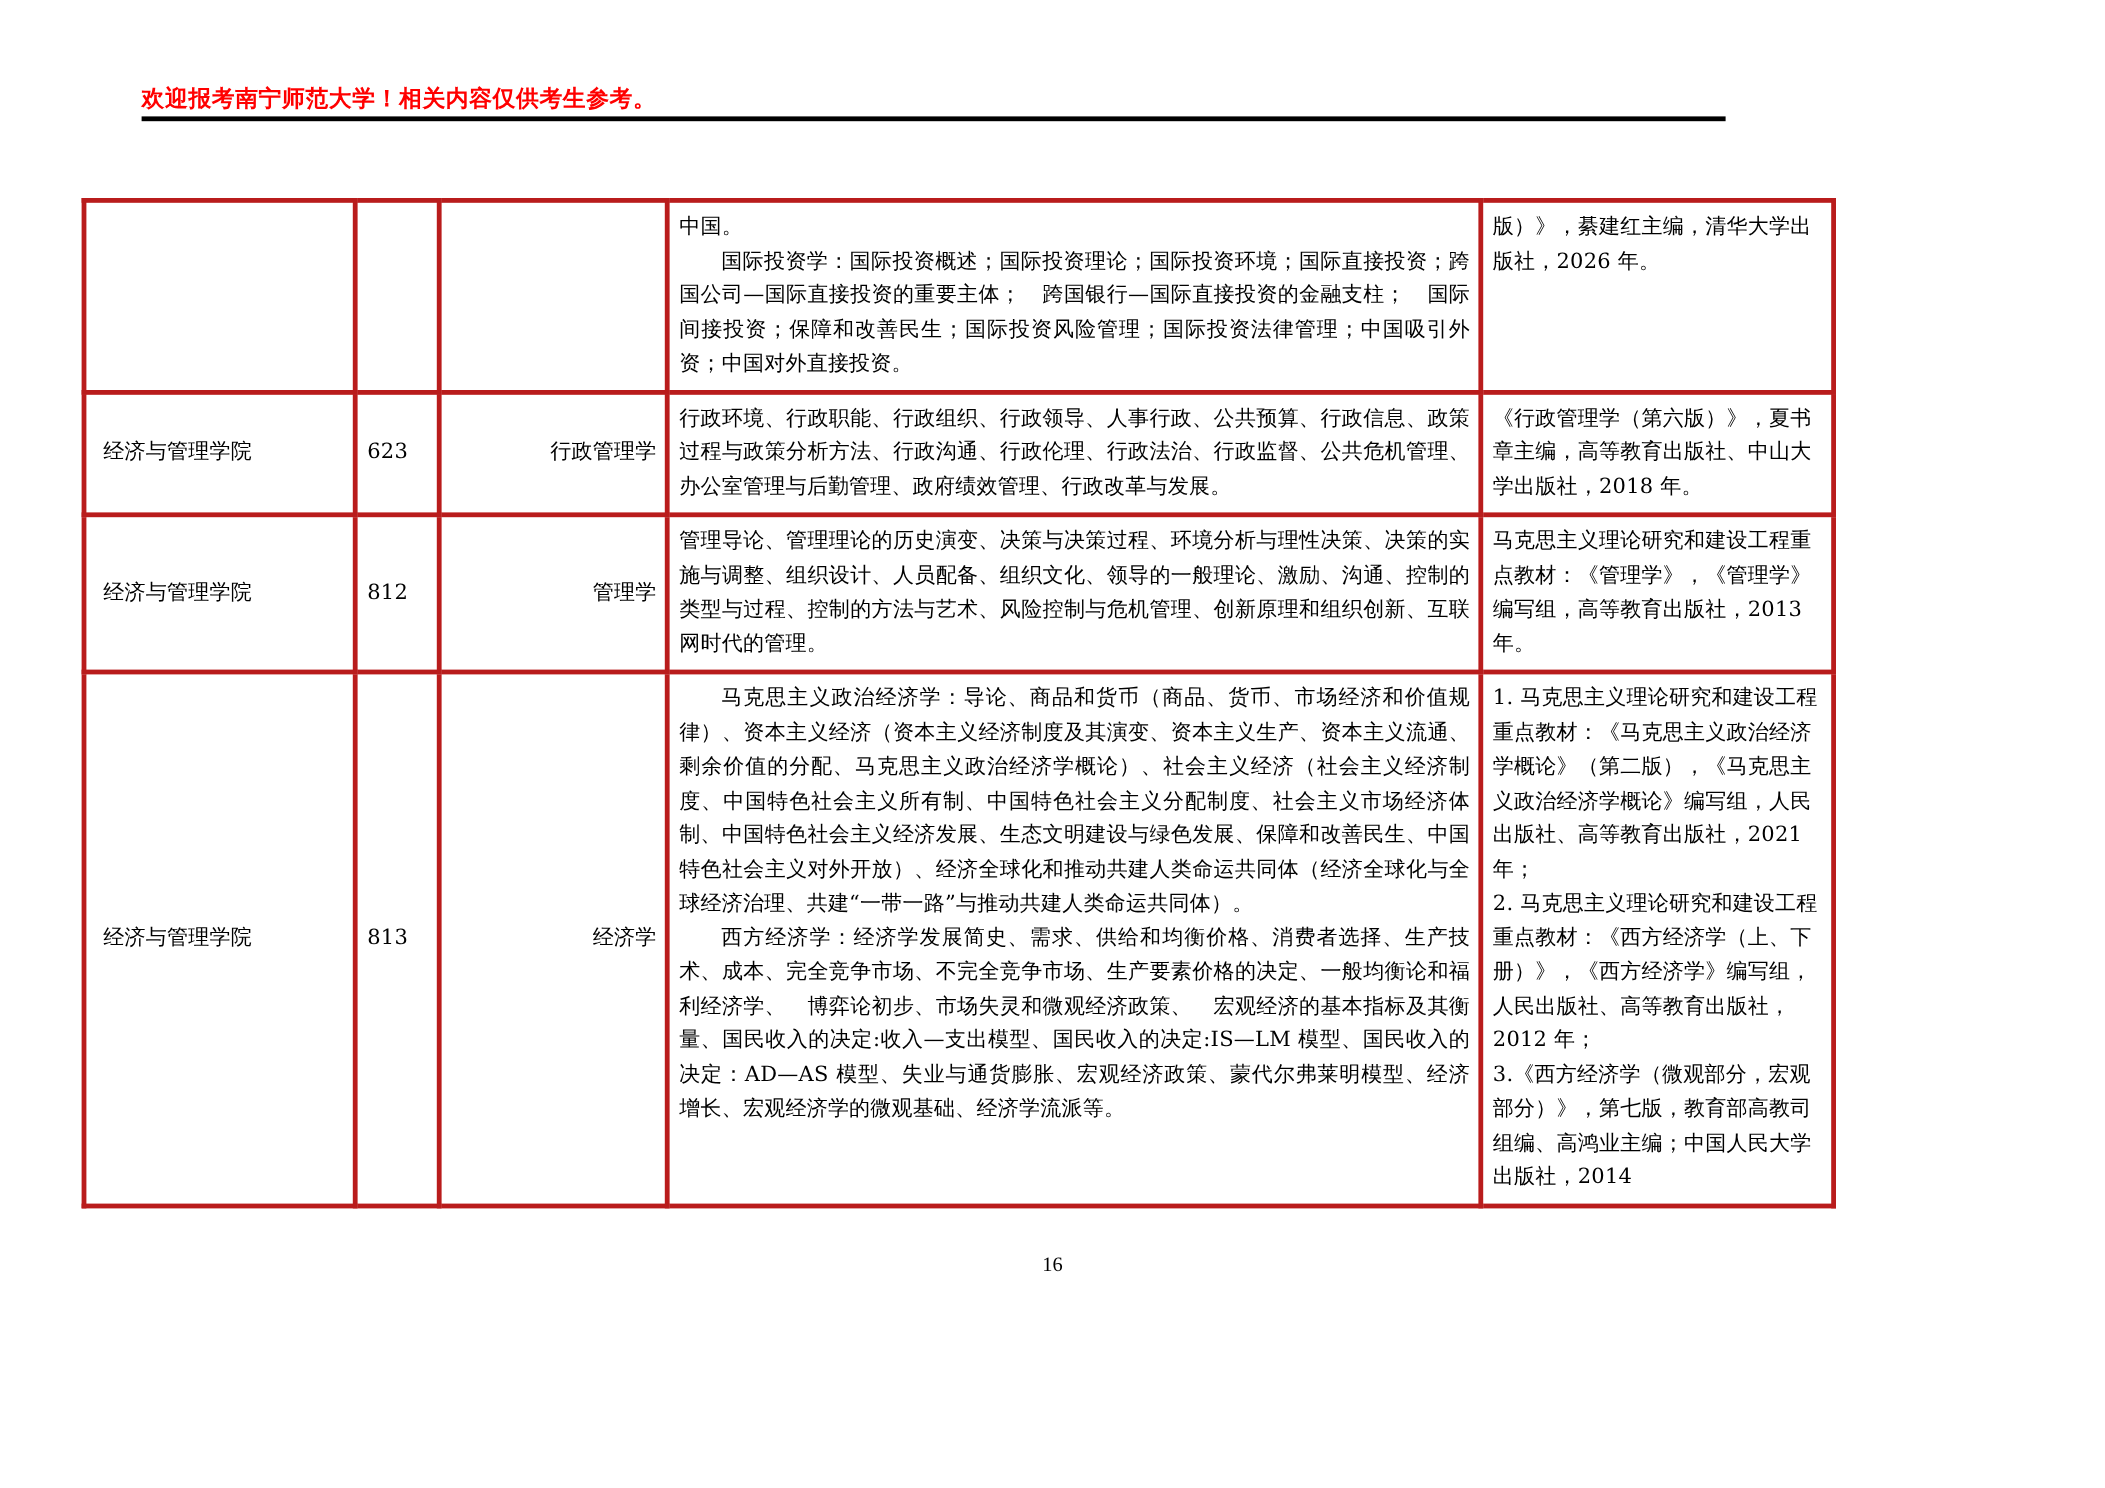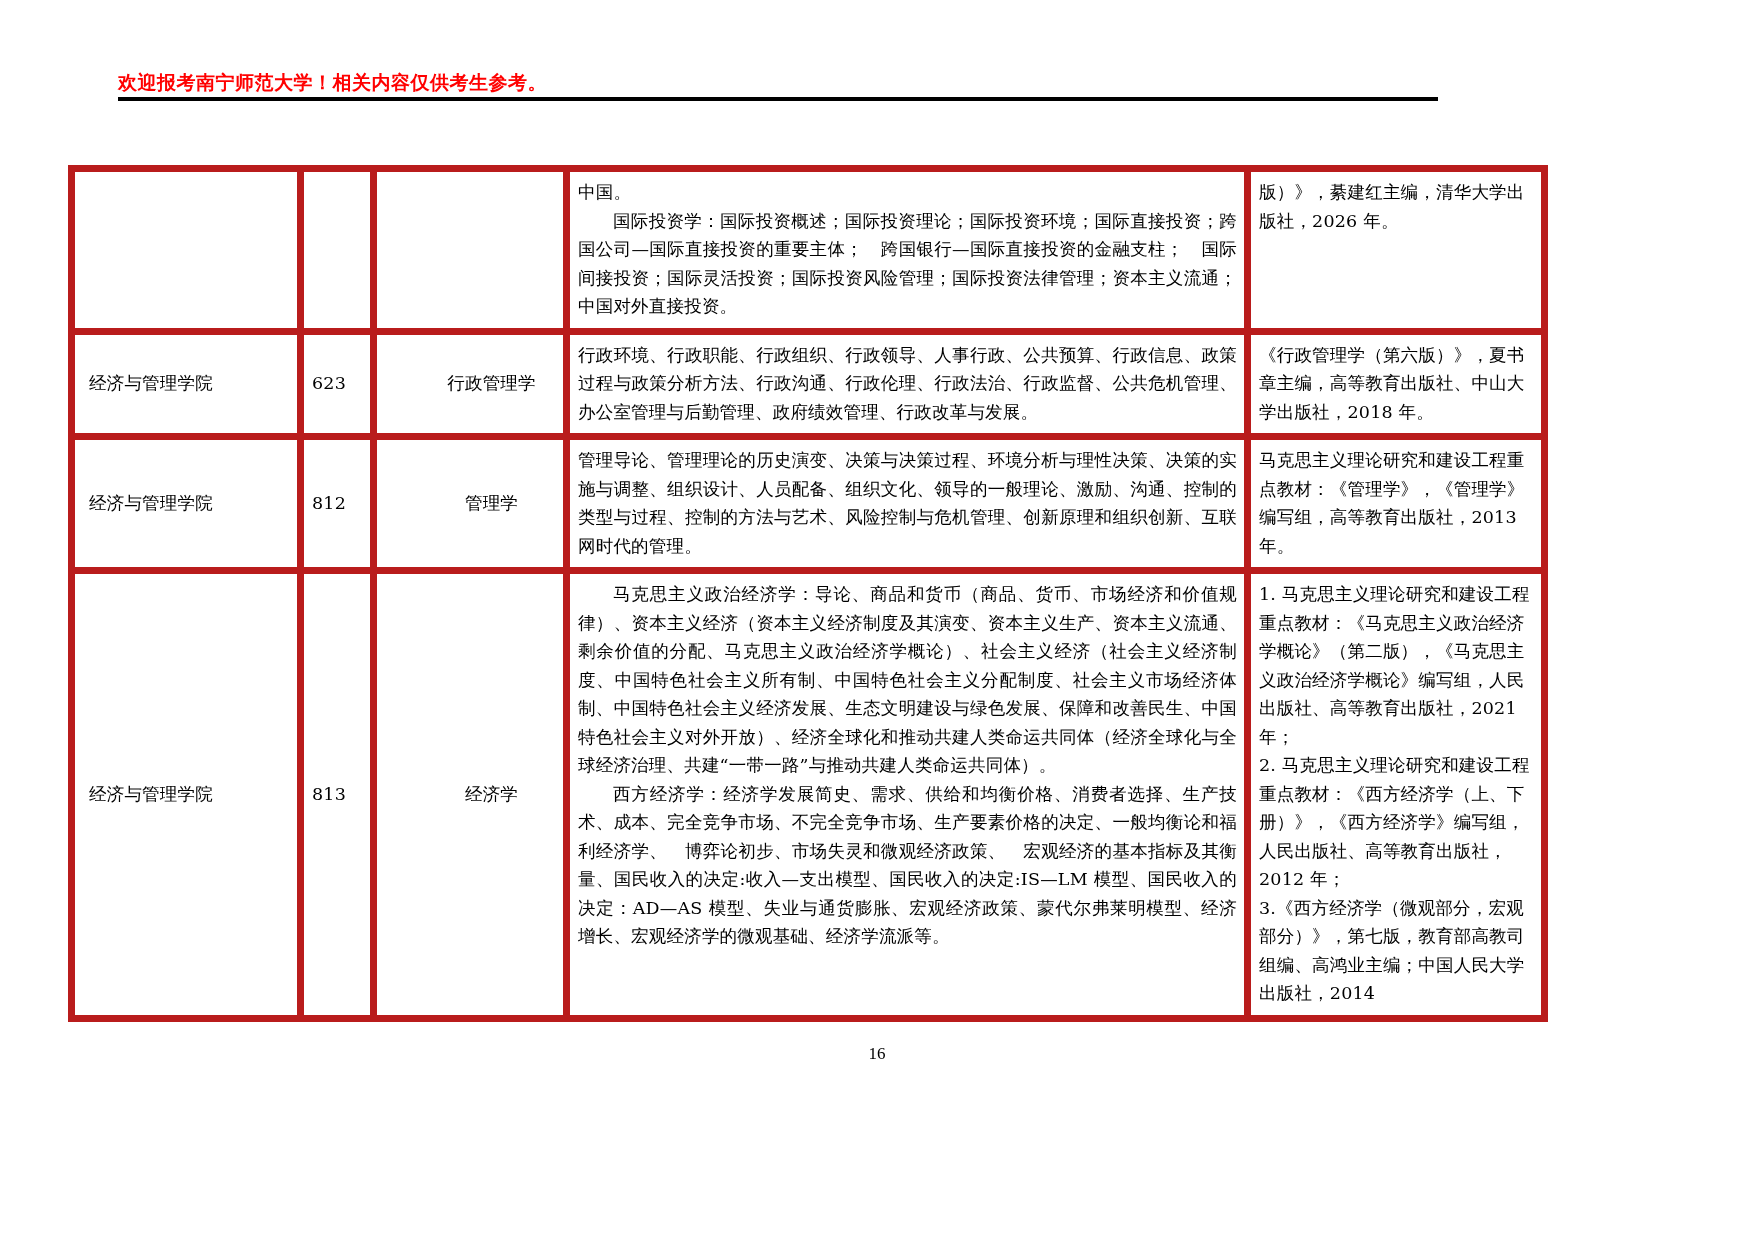--- a/index.html
+++ b/index.html
@@ -49,21 +49,21 @@
   
   .tbl {
     position: absolute;
     left: 68px;
     top: 165px;
     width: 1438px;
     border-collapse: collapse;
     table-layout: fixed;
   }
   .tbl td {
-    border: 7px solid #b91c1c;
+    border: 4px solid #b91c1c;
     vertical-align: top;
     padding: 0;
   }
   .col-college  { width: 222px; }
   .col-code     { width: 66px; margin-top: 14px;  }
   .col-subject  { width: 186px; }
   .col-content  { width: 674px; }
   .col-refs     { width: 290px; }
 
   .cell-mid {
@@ -89,21 +89,21 @@
     text-justify: inter-ideograph;
   }
   .content-block p.ind { text-indent: 2em; }
 
   .refs-block p {
     margin: 0;
     text-align: left;
   }
 
   .center-txt { text-align: left; }
-  .left-txt   { text-align: center; margin-left: 36px; }
+  .left-txt   { text-align: right; margin-left: 36px; }
 
   
   .page-number {
     position: absolute;
     left: 0;
     top: 1044px;
     width: 1754px;
     text-align: center;
     font-family: "Liberation Serif", "DejaVu Serif", serif;
     font-size: 17px;
@@ -129,21 +129,21 @@
         </td>
         <td class="col-code cell-mid">
           <div class="cn cell-pad center-txt"></div>
         </td>
         <td class="col-subject cell-mid">
           <div class="cn cell-pad-mid left-txt"></div>
         </td>
         <td class="col-content">
           <div class="cn cell-pad content-block">
             <p>中国。</p>
-            <p class="ind">国际投资学：国际投资概述；国际投资理论；国际投资环境；国际直接投资；跨国公司—国际直接投资的重要主体；　跨国银行—国际直接投资的金融支柱；　国际间接投资；国际灵活投资；国际投资风险管理；国际投资法律管理；资本主义流通；中国对外直接投资。</p>
+            <p class="ind">国际投资学：国际投资概述；国际投资理论；国际投资环境；国际直接投资；跨国公司—国际直接投资的重要主体；　跨国银行—国际直接投资的金融支柱；　国际间接投资；保障和改善民生；国际投资风险管理；国际投资法律管理；中国吸引外资；中国对外直接投资。</p>
           </div>
         </td>
         <td class="col-refs">
           <div class="cn cell-pad refs-block">
             <p>版）》，綦建红主编，清华大学出版社，2026 年。</p>
           </div>
         </td>
       </tr>
 
       <tr>

